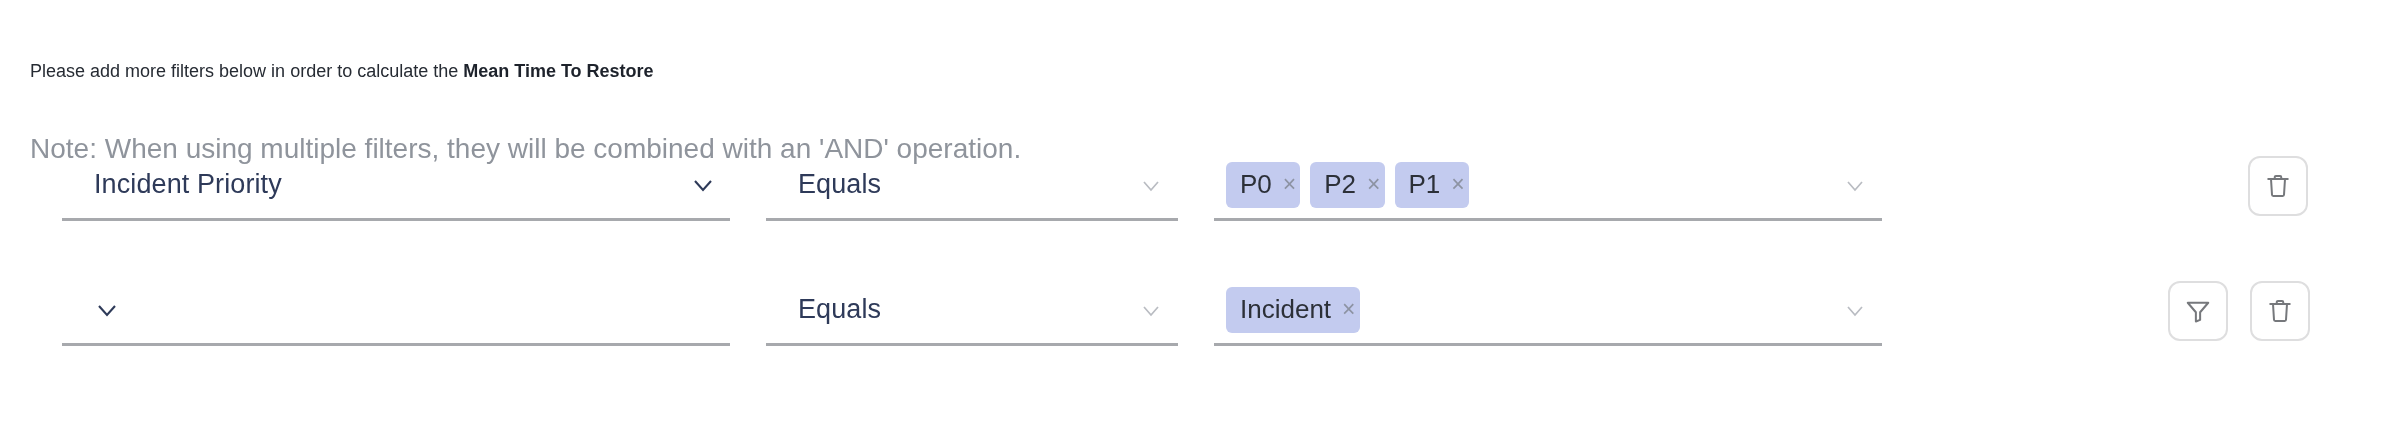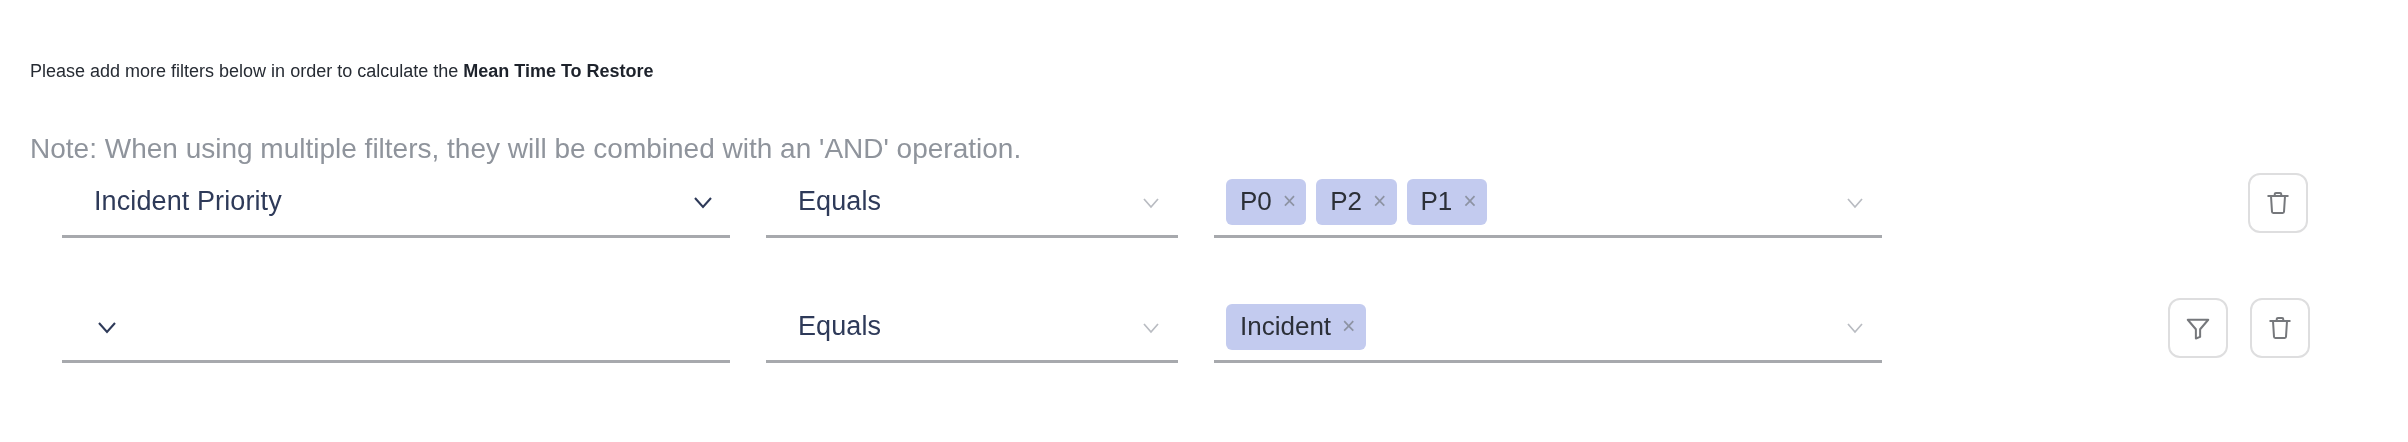--- a/index.html
+++ b/index.html
@@ -47,21 +47,21 @@
     line-height: 28px;
     color: #8f949c;
     white-space: nowrap;
     margin-top: 37px;
   }
 
   
   .rows {
     position: absolute;
     left: 0;
-    top: 168px;
+    top: 151px;
     width: 2388px;
     text-align: right;
   }
   .filter-row {
     position: relative;
     height: 125px;
   }
 
   
   .field {
@@ -104,21 +104,21 @@
     flex: 1 1 auto;
     min-width: 0;
     overflow: hidden;
   }
   .chip {
     display: inline-flex;
     align-items: center;
     gap: 11px;
     background: #c3cbef;
     border-radius: 6px;
-    padding: 6px 10px 7px 14px;
+    padding: 6px 4px 7px 14px;
     height: 46px;
     box-sizing: border-box;
     white-space: nowrap;
   }
   .chip-label {
     font-size: 26px;
     color: #2c3038;
     line-height: 1;
   }
   .chip-x {

